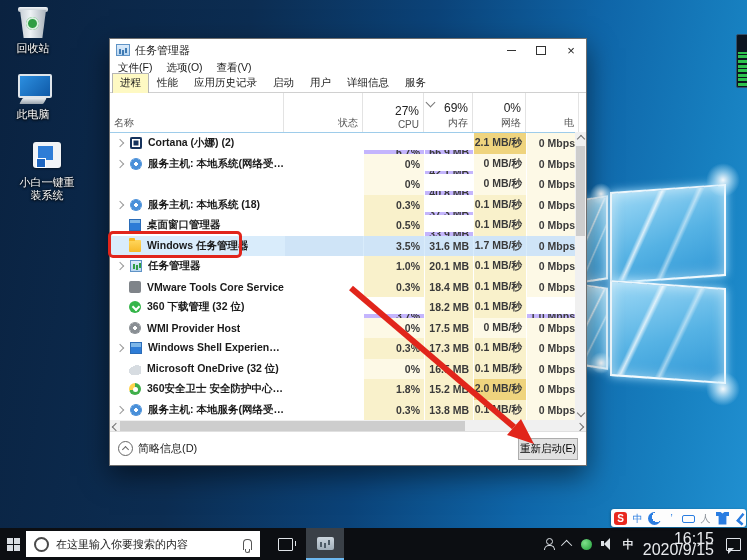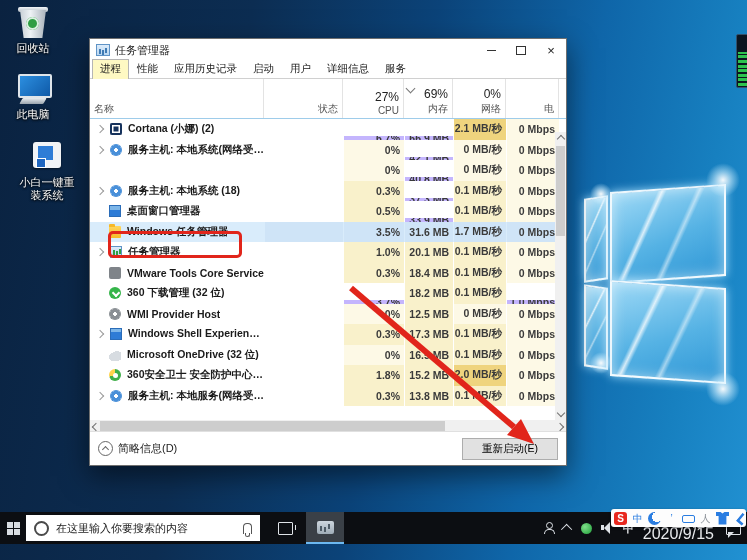--- a/index.html
+++ b/index.html
@@ -27,21 +27,21 @@
   .art-pc .scr{position:absolute;left:3px;top:2px;width:30px;height:20px;background:linear-gradient(135deg,#2c8fe0,#0f5aa8);border:2px solid #dfe5ea;border-radius:2px;}
   .art-pc .base{position:absolute;left:6px;top:26px;width:24px;height:6px;background:linear-gradient(#e8edf1,#9aa4ad);border-radius:1px;transform:skewX(-30deg);}
   .art-xb .frame{position:absolute;left:4px;top:2px;width:28px;height:26px;background:#f2f4f6;border-radius:3px;box-shadow:0 1px 2px rgba(0,0,0,.5);}
   .art-xb .w1{position:absolute;left:9px;top:6px;width:15px;height:14px;background:#2f7dd6;}
   .art-xb .w2{position:absolute;left:7px;top:18px;width:8px;height:8px;background:#1f66bf;border:1px solid #fff;}
   
   .gauge{position:absolute;left:736px;top:34px;width:11px;height:52px;background:#0b1520;border:1px solid #33506b;border-radius:2px;cursor:pointer;}
   .gauge .fill{position:absolute;left:1px;right:1px;bottom:1px;height:34px;
     background:repeating-linear-gradient(to top,#2ec24e 0 3px,#0b1520 3px 4.6px);}
   
-  .win{position:absolute;left:89px;top:38px;width:478px;height:428px;background:#fff;border:1px solid #6f6f6f;
+  .win{position:absolute;left:109px;top:38px;width:478px;height:428px;background:#fff;border:1px solid #6f6f6f;
     box-sizing:border-box;box-shadow:0 10px 26px rgba(0,0,0,.5);font-size:11px;color:#1a1a1a;}
   .tbar{height:22px;display:flex;align-items:center;}
   .tbar .ticon{width:12px;height:10px;margin:0 5px 0 6px;background:linear-gradient(#dcebfa,#b9d6f0);border:1px solid #5f93c6;position:relative;}
   .tbar .ticon:after{content:"";position:absolute;left:2px;bottom:1px;width:2px;height:5px;background:#3f7ab3;box-shadow:3px 1px 0 #3f7ab3,6px -1px 0 #3f7ab3;}
   .tbar .ttl{flex:1;font-size:11px;}
   .cap{width:30px;height:22px;display:flex;align-items:center;justify-content:center;color:#222;cursor:pointer;}
   .cap.min:after{content:"";width:9px;height:1px;background:#333;}
   .cap.max:after{content:"";width:8px;height:7px;border:1px solid #333;}
   .cap.cls{font-size:13px;}
   .menubar{height:14px;display:flex;gap:14px;padding-left:8px;align-items:center;font-size:10.5px;}
@@ -93,35 +93,35 @@
   .hscroll{position:absolute;left:0;right:0;top:381px;height:12px;background:#f0f0f0;}
   .hscroll .thumb{position:absolute;top:1px;bottom:1px;left:10px;width:345px;background:#cdcdcd;}
   .harr{position:absolute;top:3.5px;width:5px;height:5px;border-left:1.5px solid #707070;border-bottom:1.5px solid #707070;}
   .harr.lt{left:3px;transform:rotate(45deg);}
   .harr.rt{right:3px;transform:rotate(-135deg);}
   
   .foot{position:absolute;left:0;right:0;bottom:0;height:34px;border-top:1px solid #e0e0e0;display:flex;align-items:center;padding:0 8px;box-sizing:border-box;background:#fff;}
   .foot .less{display:flex;align-items:center;gap:5px;cursor:pointer;color:#222;}
   .ringchev{width:13px;height:13px;border:1px solid #666;border-radius:50%;position:relative;flex:none;}
   .ringchev:after{content:"";position:absolute;left:3.5px;top:4.5px;width:4px;height:4px;border-left:1.5px solid #666;border-top:1.5px solid #666;transform:rotate(45deg);}
-  .restart{margin-left:auto;background:#e1e1e1;border:1px solid #adadad;padding:3px 19px;font-size:10.5px;cursor:pointer;}
+  .restart{margin-left:auto;background:#e1e1e1;border:1px solid #adadad;padding:3px 1px;font-size:10.5px;cursor:pointer;}
   
   .anno-rect{position:absolute;left:108px;top:231px;width:134px;height:27px;border:3px solid #e1251b;border-radius:5px;pointer-events:none;z-index:30;box-sizing:border-box;}
   .anno-arrow{position:absolute;left:0;top:0;pointer-events:none;z-index:31;}
   
   .sogou{position:absolute;left:611px;top:509px;width:135px;height:18px;background:#fdfdfd;border-radius:3px;box-shadow:0 1px 3px rgba(0,0,0,.4);display:flex;align-items:center;padding:0 3px;gap:4px;z-index:20;box-sizing:border-box;}
   .sg{width:13px;height:13px;flex:none;cursor:pointer;position:relative;font-size:10px;line-height:13px;text-align:center;color:#2a7de1;}
   .sg.slogo{background:#e8281e;border-radius:3px;color:#fff;font-weight:bold;font-size:10px;}
   .sg.moon{background:radial-gradient(circle at 9px 5px,transparent 0 5px,#2a7de1 5px 7px);border-radius:50%;}
   .sg.kbd{border:1.5px solid #2a7de1;border-radius:2px;height:8px;margin-top:1px;box-sizing:border-box;}
   .sg.person{color:#8a9097;}
   .sg.shirt{background:linear-gradient(#2a7de1,#2a7de1);clip-path:polygon(0 0,30% 0,50% 15%,70% 0,100% 0,100% 35%,80% 35%,80% 100%,20% 100%,20% 35%,0 35%);}
   .sg.wrench{background:#2a7de1;clip-path:polygon(40% 0,60% 0,60% 60%,100% 60%,100% 80%,40% 80%);transform:rotate(40deg);}
   
-  .taskbar{position:absolute;left:0;bottom:16px;width:747px;height:32px;background:#0c0e12;display:flex;align-items:center;z-index:10;}
+  .taskbar{position:absolute;left:0;bottom:0;width:747px;height:32px;background:#0c0e12;display:flex;align-items:center;z-index:10;}
   .start{width:26px;height:32px;display:flex;align-items:center;justify-content:center;cursor:pointer;}
   .winlogo{width:13px;height:13px;display:grid;grid-template-columns:6px 6px;grid-template-rows:6px 6px;gap:1px;}
   .winlogo i{background:#d9dde2;}
   .searchbox{width:234px;height:26px;background:#fff;display:flex;align-items:center;gap:7px;padding:0 8px;box-sizing:border-box;cursor:text;}
   .s-ring{width:11px;height:11px;border:2px solid #4a4a4a;border-radius:50%;flex:none;}
   .s-text{flex:1;color:#222;font-size:11px;white-space:nowrap;overflow:hidden;}
   .s-mic{width:7px;height:10px;flex:none;border:1.5px solid #555;border-radius:4px 4px 0 0;border-bottom:none;position:relative;cursor:pointer;}
   .s-mic:after{content:"";position:absolute;left:1px;bottom:-3px;width:3px;height:3px;border-bottom:1.5px solid #555;border-left:1.5px solid #555;border-right:1.5px solid #555;border-radius:0 0 3px 3px;}
   .tv{width:34px;height:32px;display:flex;align-items:center;justify-content:center;cursor:pointer;margin-left:8px;}
   .tv .sq{width:13px;height:11px;border:1.5px solid #dfe3e8;border-radius:1px;position:relative;}
@@ -189,20 +189,25 @@
     </div>
 
   <div class="win">
     <div class="tbar">
       <span class="ticon"></span>
       <span class="ttl">任务管理器</span>
       <span class="cap min"></span>
       <span class="cap max"></span>
       <span class="cap cls">×</span>
     </div>
+    <div class="menubar" id="menubar">
+        <span>文件(F)</span>
+        <span>选项(O)</span>
+        <span>查看(V)</span>
+      </div>
     <div class="tabbar" id="tabbar">
         <span class="tab active">进程</span>
         <span class="tab">性能</span>
         <span class="tab">应用历史记录</span>
         <span class="tab">启动</span>
         <span class="tab">用户</span>
         <span class="tab">详细信息</span>
         <span class="tab">服务</span>
       </div>
     <div class="hdr grid" id="colhdr">
@@ -351,21 +356,21 @@
           <div class="cell"></div>
         </div>
         <div class="prow">
           <div class="namecell">
             <i class="chev none"></i>
             <i class="pic gears-gray"></i>
             <span class="pname">WMI Provider Host</span>
           </div>
           <div class="cell"></div>
           <div class="cell h0">0%</div>
-          <div class="cell h1">12.5 MB</div>
+          <div class="cell h1">17.5 MB</div>
           <div class="cell h0">0 MB/秒</div>
           <div class="cell h0">0 Mbps</div>
           <div class="cell"></div>
         </div>
         <div class="prow">
           <div class="namecell">
             <i class="chev"></i>
             <i class="pic window"></i>
             <span class="pname">Windows Shell Experience 主...</span>
           </div>

